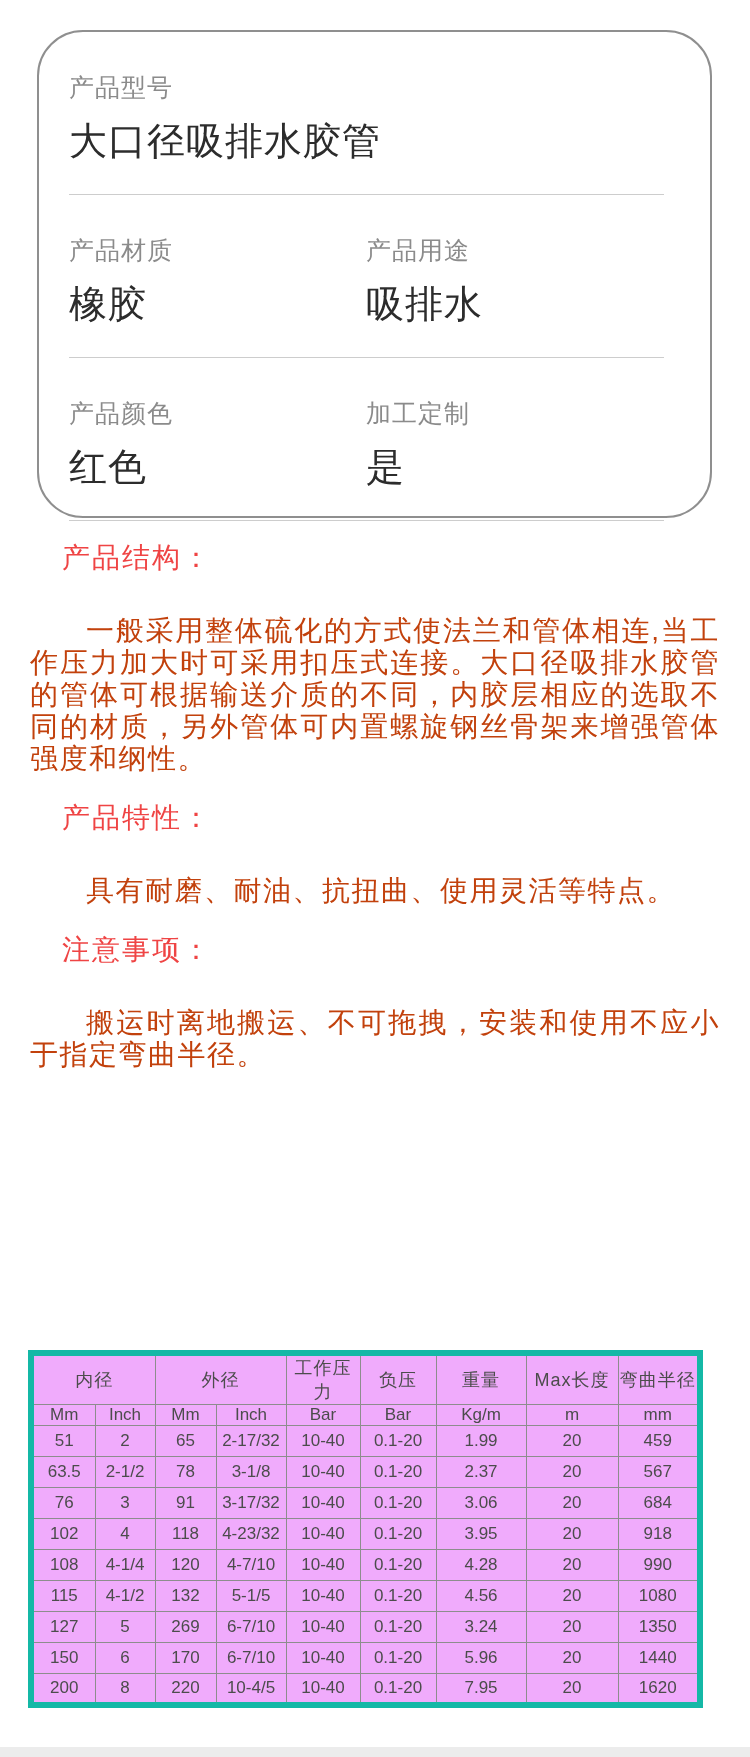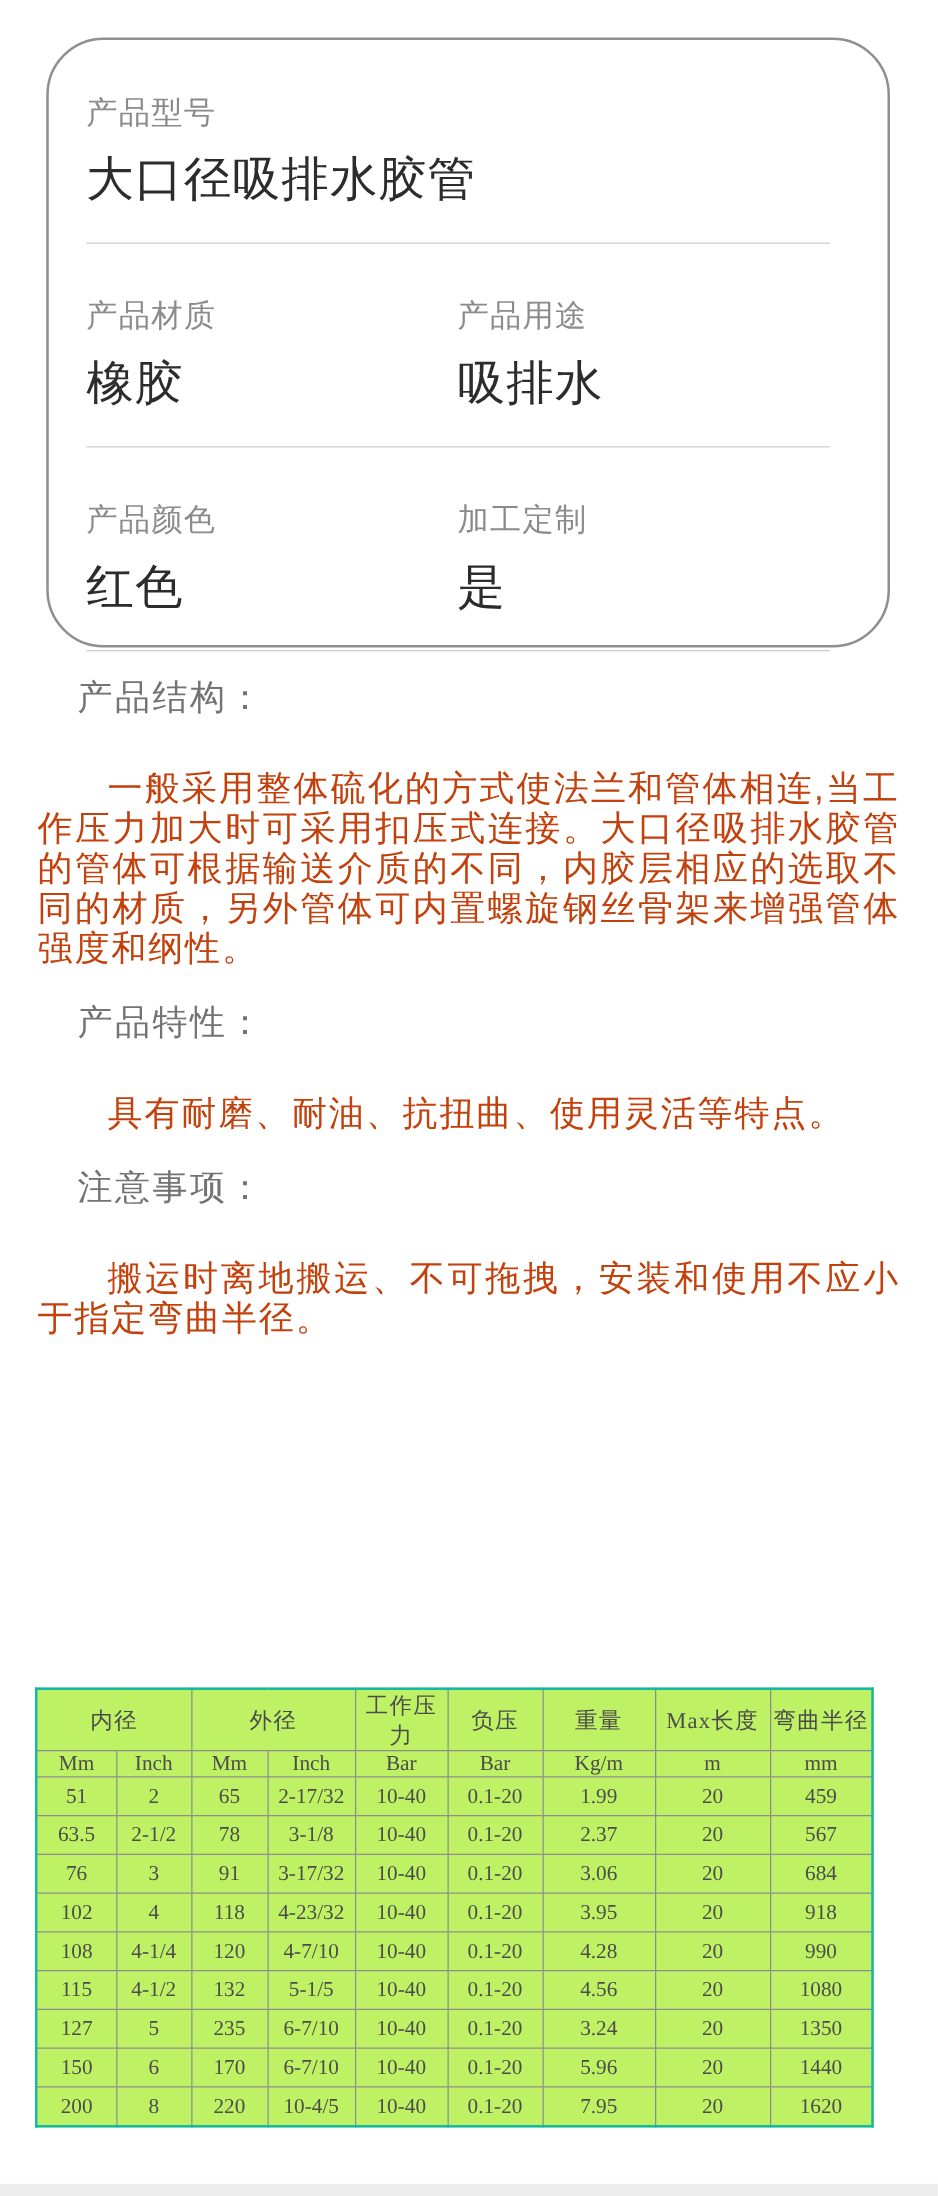--- a/index.html
+++ b/index.html
@@ -22,20 +22,21 @@
     height: 488px;
     border: 2px solid #8f8f8f;
     border-radius: 46px;
     background: #ffffff;
     padding: 40px 46px 0 30px;
   }
   .card-row {
     display: grid;
     grid-template-columns: 297px 1fr;
     padding-top: 2px;
+    font-family: Liberation Mono, monospace;
   }
   .spec-field { padding-top: 0; }
   .spec-label {
     font-size: 25px;
     line-height: 32px;
     color: #8b8b8b;
     letter-spacing: 1px;
   }
   .spec-value {
     font-size: 38px;
@@ -56,21 +57,21 @@
     position: absolute;
     left: 0;
     top: 543px;
     width: 750px;
     padding: 0 30px;
   }
   .section-title {
     font-size: 28px;
     line-height: 30px;
     margin-left: 32px;
-    color: #737373;
+    color: #ef4444;
     font-weight: 500;
     letter-spacing: 2px;
   }
   .section-body {
     margin: 42px 0 28px 0;
     font-size: 28px;
     line-height: 32px;
     text-indent: 2em;
     color: #c2410c;
     letter-spacing: 1.5px;
@@ -80,24 +81,23 @@
   
   .spec-table-wrap {
     position: absolute;
     left: 28px;
     top: 1350px;
     width: 669px;
   }
   table.spec-table {
     width: 669px;
     border-collapse: collapse;
-    border: 2px solid #14b8a6;
-    background: #bef264;
+    border: 6px solid #14b8a6;
+    background: #f0abfc;
     table-layout: fixed;
-    font-family: Liberation Serif, serif;
   }
   .spec-table th, .spec-table td {
     border: 1px solid #8d8d8d;
     text-align: center;
     vertical-align: middle;
     color: #4c4c4c;
     font-weight: 400;
   }
   .spec-table th.group { height: 36px; font-size: 18px; letter-spacing: 1px; }
   .spec-table td.unit  { height: 17px; font-size: 17px; }
@@ -270,21 +270,21 @@
       <td class="val">5-1/5</td>
       <td class="val">10-40</td>
       <td class="val">0.1-20</td>
       <td class="val">4.56</td>
       <td class="val">20</td>
       <td class="val">1080</td>
     </tr>
     <tr>
       <td class="val">127</td>
       <td class="val">5</td>
-      <td class="val">235</td>
+      <td class="val">269</td>
       <td class="val">6-7/10</td>
       <td class="val">10-40</td>
       <td class="val">0.1-20</td>
       <td class="val">3.24</td>
       <td class="val">20</td>
       <td class="val">1350</td>
     </tr>
     <tr>
       <td class="val">150</td>
       <td class="val">6</td>

